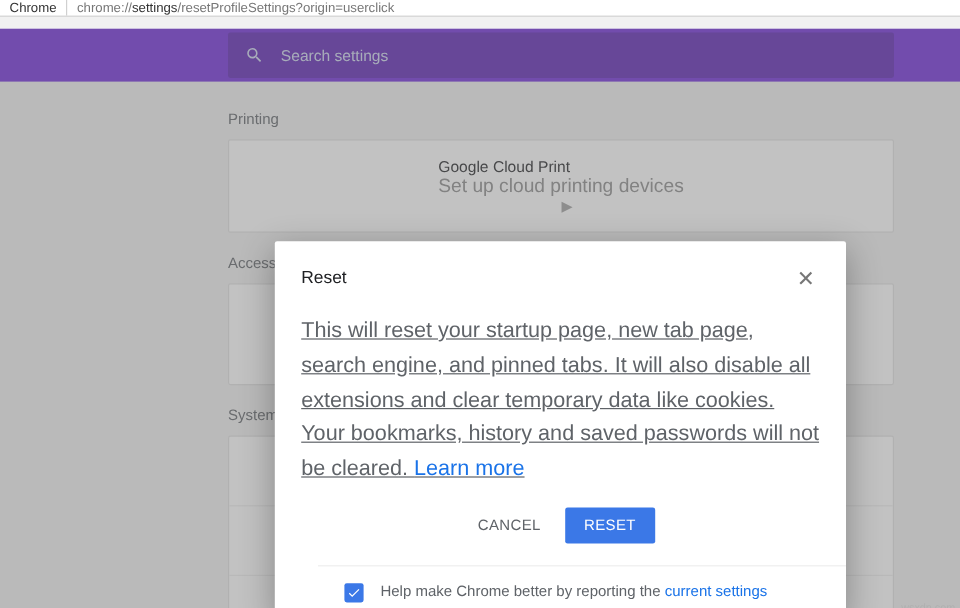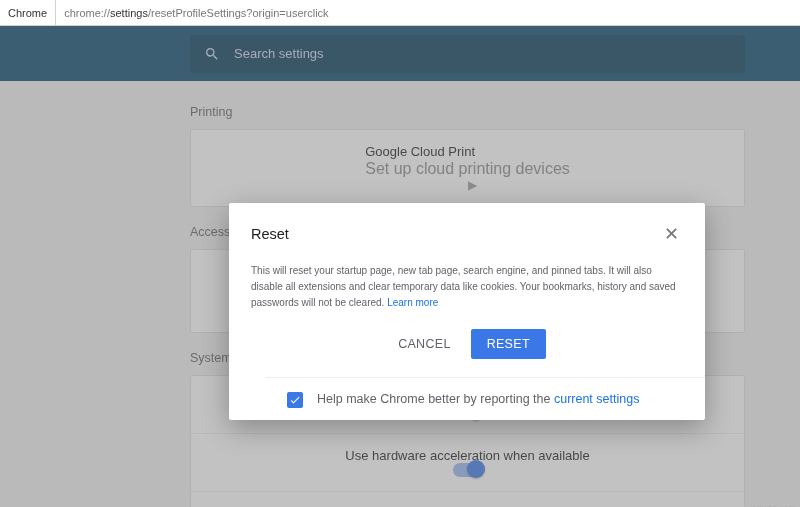--- a/index.html
+++ b/index.html
@@ -1,28 +1,28 @@
 <!DOCTYPE html>
 <html><head>
 <meta charset="utf-8">
 <style>
   * { box-sizing: border-box; margin: 0; padding: 0; font-family: Arial, sans-serif; }
   html, body { width: 800px; height: 507px; overflow: hidden; background: #f1f1f1; }
 
   
-  .addr-bar { height: 26px; background: #fff; border-bottom: 1px solid #d0d0d0; display: flex; align-items: center; font-size: 11px; color: #555; }
+  .addr-bar { height: 14px; background: #fff; border-bottom: 1px solid #d0d0d0; display: flex; align-items: center; font-size: 11px; color: #555; }
   .addr-app { padding: 0 8px; border-right: 1px solid #d0d0d0; height: 100%; display: flex; align-items: center; color: #333; }
   .addr-url { padding: 0 8px; color: #777; }
   .addr-url .dark { color: #333; }
 
   
   .page { position: relative; width: 100%; height: calc(100% - 18px); background: #f1f1f1; }
 
   
-  .search-header { background: #0c4a6e; height: 55px; display: flex; align-items: center; }
+  .search-header { background: #6d28d9; height: 44px; display: flex; align-items: center; margin-top: 10px; }
   .search-box { margin-left: 190px; width: 555px; height: 38px; background: rgba(0,0,0,0.18); border-radius: 2px; display: flex; align-items: center; padding: 0 14px; }
   .search-box svg { width: 16px; height: 16px; fill: #cfd7f0; margin-right: 14px; flex: none; }
   .search-box input { flex: 1; border: none; background: transparent; outline: none; font-size: 13px; color: #fff; }
   .search-box input::placeholder { color: #cfd7f0; }
 
   
   .main-col { margin-left: 190px; width: 555px; padding-top: 18px; }
 
   .section-label { font-size: 12.5px; color: #5f6368; margin: 6px 0 10px; }
 
@@ -40,21 +40,21 @@
   .toggle::after { content: ""; position: absolute; right: -2px; top: -3px; width: 18px; height: 18px; border-radius: 50%; background: #3b78e7; box-shadow: 0 1px 2px rgba(0,0,0,0.3); }
 
   
   .dim { position: absolute; inset: 0; background: rgba(120,120,120,0.45); }
 
   
   .modal { position: absolute; left: 229px; top: 177px; width: 476px; background: #fff; border-radius: 2px; box-shadow: 0 8px 28px rgba(0,0,0,0.3); padding: 0; }
   .modal-head { display: flex; align-items: center; padding: 18px 22px 10px; }
   .modal-head h2 { font-size: 14.5px; font-weight: 400; color: #202124; flex: 1; }
   .close-btn { color: #777; font-size: 18px; line-height: 1; background: none; border: none; cursor: pointer; padding: 4px; }
-  .modal-body { padding: 6px 22px 14px; font-size: 10px; color: #5f6368; line-height: 1.6; }
+  .modal-body { padding: 6px 22px 14px; font-size: 18px; color: #5f6368; line-height: 1.6; text-decoration: underline; }
   .modal-body a { color: #1a73e8; text-decoration: none; }
   .modal-actions { display: flex; justify-content: center; gap: 10px; padding: 4px 22px 18px; }
   .btn-flat { background: none; border: none; color: #5f6368; font-size: 12.5px; font-weight: 500; letter-spacing: .3px; padding: 8px 10px; cursor: pointer; }
   .btn-primary { background: #3b78e7; color: #fff; border: none; border-radius: 2px; font-size: 12.5px; font-weight: 500; letter-spacing: .3px; padding: 8px 16px; cursor: pointer; }
   .modal-footer { border-top: 1px solid #eee; padding: 14px 22px 12px; font-size: 12.5px; color: #5f6368; display: flex; align-items: flex-start; margin-left: 36px; }
   .chk { width: 16px; height: 16px; background: #3b78e7; border-radius: 2px; margin-right: 14px; display: flex; align-items: center; justify-content: center; flex: none; }
   .chk svg { width: 12px; height: 12px; fill: #fff; }
   .modal-footer a { color: #1a73e8; text-decoration: none; }
 
   .watermark { position: absolute; right: 4px; bottom: 2px; font-size: 9px; color: #b0b0b0; }

